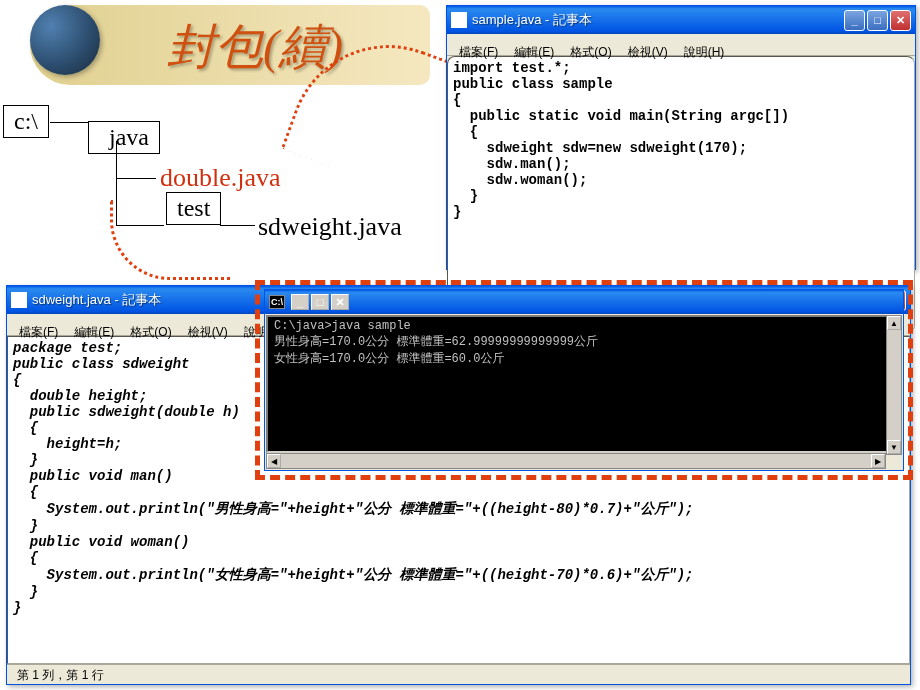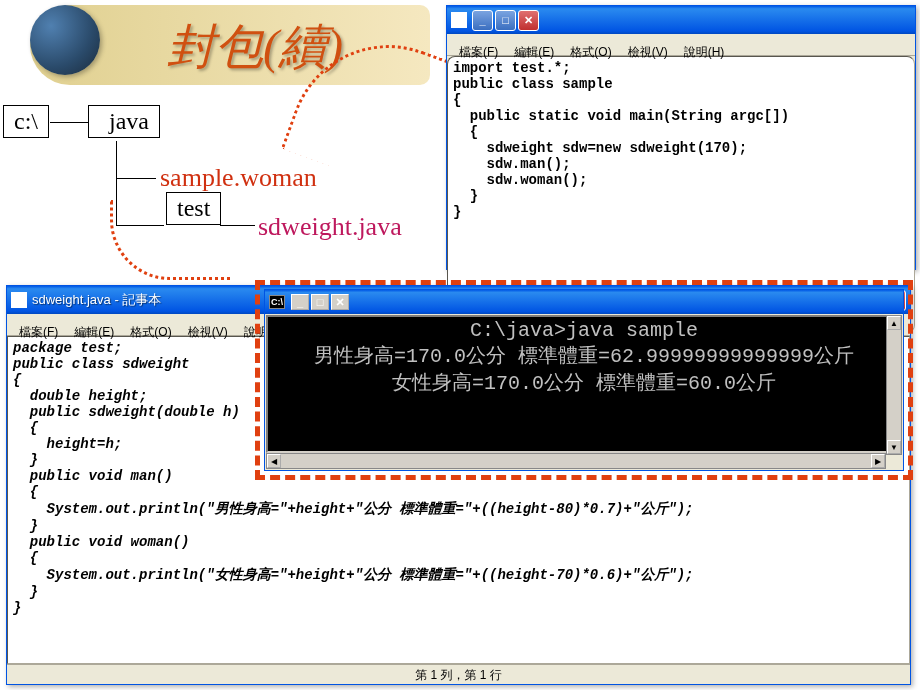--- a/index.html
+++ b/index.html
@@ -52,24 +52,24 @@
       font-family: "Times New Roman", serif;
       font-size: 24px;
     }
     .tree-node {
       border: 1px solid #000;
       padding: 2px 10px;
       display: inline-block;
       background: #fff;
     }
     .tree-root { position: absolute; left: 0; top: 0; }
-    .tree-java { position: absolute; left: 85px; top: 0; padding-left: 20px; }
+    .tree-java { position: absolute; left: 85px; top: 16px; padding-left: 20px; }
     .tree-sample { position: absolute; left: 157px; top: 58px; color: #d03010; font-size: 26px; }
     .tree-test { position: absolute; left: 163px; top: 87px; }
-    .tree-sdw { position: absolute; left: 255px; top: 107px; color: #be185d; font-size: 26px; }
+    .tree-sdw { position: absolute; left: 255px; top: 107px; color: #000000; font-size: 26px; }
     .tree-line { position: absolute; background: #000; }
     
     
     .window {
       position: absolute;
       border: 1px solid #0054e3;
       background: #ece9d8;
       box-shadow: 2px 2px 5px rgba(0,0,0,0.3);
     }
     .titlebar {
@@ -125,21 +125,21 @@
       font-weight: bold;
       white-space: pre;
       overflow: auto;
       border: 1px inset #aca899;
     }
     .statusbar {
       height: 20px;
       background: #ece9d8;
       border-top: 1px solid #aca899;
       display: flex;
-      justify-content: center;
+      justify-content: flex-start;
       padding: 2px 10px;
       font-size: 12px;
     }
     
     
     .win-sample { left: 446px; top: 5px; width: 470px; height: 265px; }
     .win-sample .editor { height: 277px; border-radius: 8px; }
     
     
     .win-sdw { left: 6px; top: 285px; width: 905px; height: 400px; }
@@ -192,28 +192,27 @@
       display: flex;
       align-items: center;
       justify-content: center;
       font-weight: bold;
       cursor: pointer;
     }
     .cmd-body {
       background: #000;
       color: #c0c0c0;
       font-family: "MS Gothic", "Courier New", monospace;
-      font-size: 20px;
+      font-size: 12px;
       padding: 2px 6px;
       height: calc(100% - 42px);
       white-space: pre;
       overflow: hidden;
       border: 2px inset #d4d0c8;
       margin: 1px;
-      text-align: center;
     }
     .cmd-scrollbar-v {
       position: absolute;
       right: 6px;
       top: 30px;
       width: 16px;
       height: calc(100% - 50px);
       background: #d4d0c8;
       border: 1px solid #888;
     }
@@ -265,33 +264,34 @@
 <div class="header-area"></div>
 <div class="globe"></div>
 <div class="title-text">封包(續)</div>
 
 <div class="file-tree">
   <div class="tree-node tree-root">c:\</div>
   <div class="tree-line" style="left:47px; top:17px; width:38px; height:1px;"></div>
   <div class="tree-node tree-java">java</div>
   <div class="tree-line" style="left:113px; top:36px; width:1px; height:85px;"></div>
   <div class="tree-line" style="left:113px; top:73px; width:40px; height:1px;"></div>
-  <div class="tree-sample">sample.woman</div>
+  <div class="tree-sample">double.java</div>
   <div class="tree-line" style="left:113px; top:120px; width:48px; height:1px;"></div>
   <div class="tree-node tree-test">test</div>
   <div class="tree-line" style="left:217px; top:120px; width:35px; height:1px;"></div>
   <div class="tree-sdw">sdweight.java</div>
 </div>
 
 <div class="dotted-curve1"></div>
 <div class="dotted-curve2"></div>
 
 <div class="window win-sample">
   <div class="titlebar">
     <span class="titlebar-icon"></span>
+    <span class="titlebar-text">sample.java - 記事本</span>
     <div class="window-controls">
       <div class="win-btn">_</div>
       <div class="win-btn">□</div>
       <div class="win-btn close">✕</div>
     </div>
   </div>
   <div class="menubar">
     <div class="menu-item">檔案(F)</div>
     <div class="menu-item">編輯(E)</div>
     <div class="menu-item">格式(O)</div>

